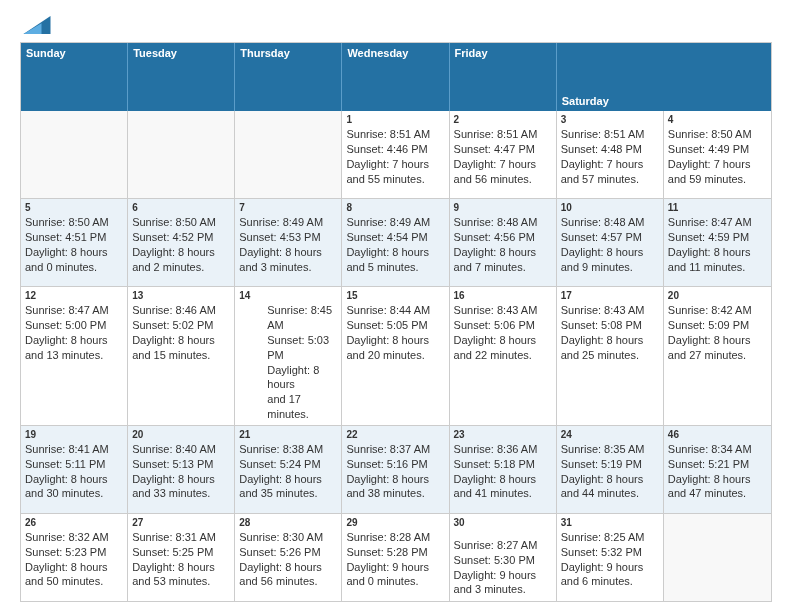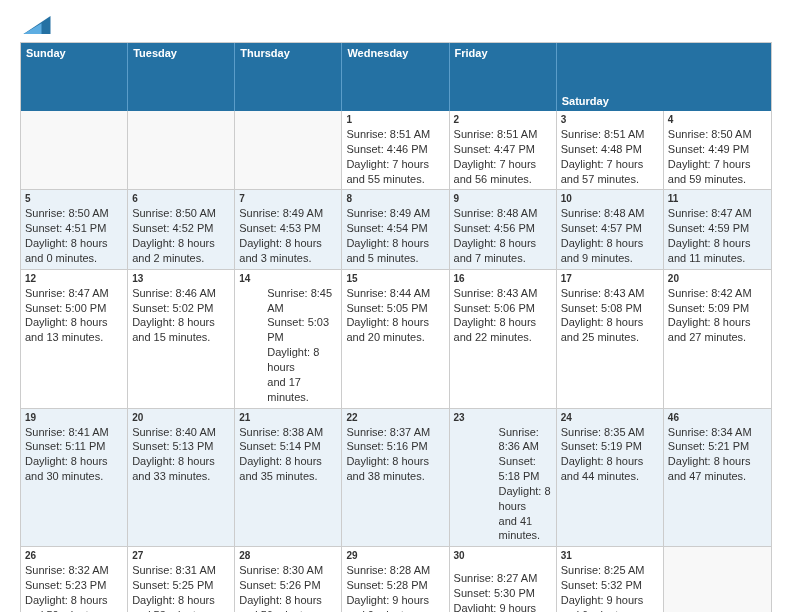--- a/index.html
+++ b/index.html
@@ -287,34 +287,34 @@
           <div class="cal-cell alt-row">
             <div class="day-num">20</div>
             <div class="day-info" style="white-space: pre-line;">Sunrise: 8:40 AM
 Sunset: 5:13 PM
 Daylight: 8 hours
 and 33 minutes.</div>
           </div>
           <div class="cal-cell alt-row">
             <div class="day-num">21</div>
             <div class="day-info" style="white-space: pre-line;">Sunrise: 8:38 AM
-Sunset: 5:14 PM
+Sunset: 5:24 PM
 Daylight: 8 hours
 and 35 minutes.</div>
           </div>
           <div class="cal-cell alt-row">
             <div class="day-num">22</div>
             <div class="day-info" style="white-space: pre-line;">Sunrise: 8:37 AM
 Sunset: 5:16 PM
 Daylight: 8 hours
 and 38 minutes.</div>
           </div>
           <div class="cal-cell alt-row">
             <div class="day-num">23</div>
-            <div class="day-info" style="white-space: pre-line; margin-left: 45px;">Sunrise: 8:36 AM
+            <div class="day-info" style="white-space: pre-line;">Sunrise: 8:36 AM
 Sunset: 5:18 PM
 Daylight: 8 hours
 and 41 minutes.</div>
           </div>
           <div class="cal-cell alt-row">
             <div class="day-num">24</div>
             <div class="day-info" style="white-space: pre-line;">Sunrise: 8:35 AM
 Sunset: 5:19 PM
 Daylight: 8 hours
 and 44 minutes.</div>

